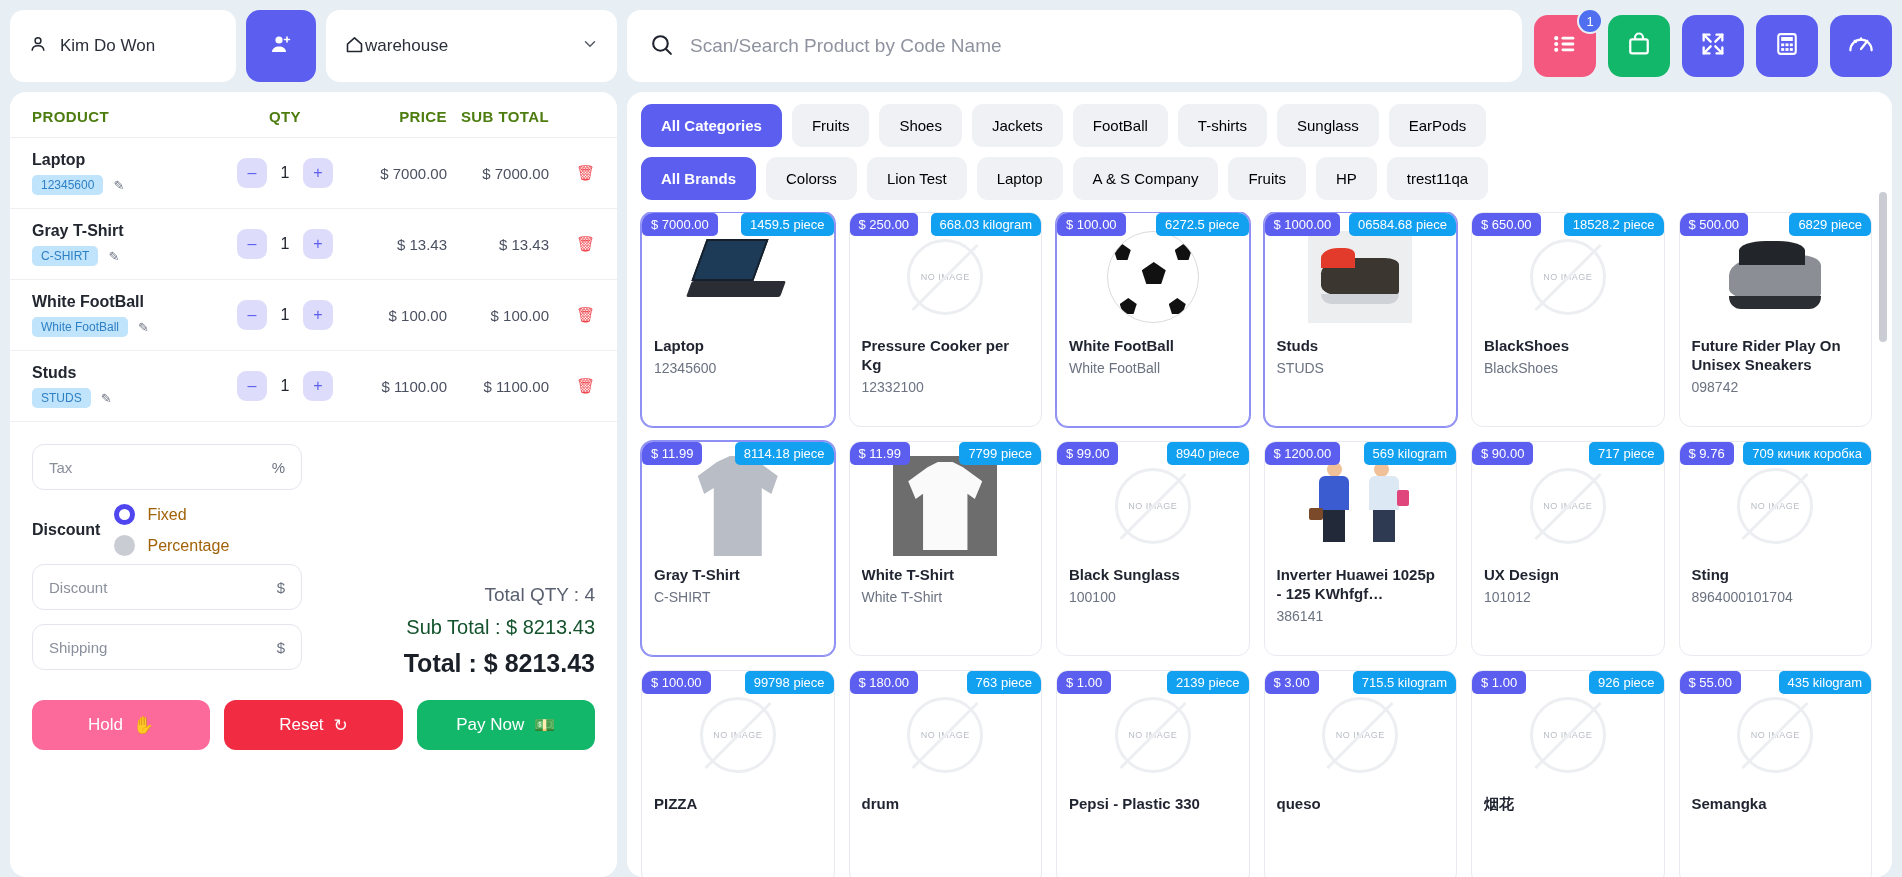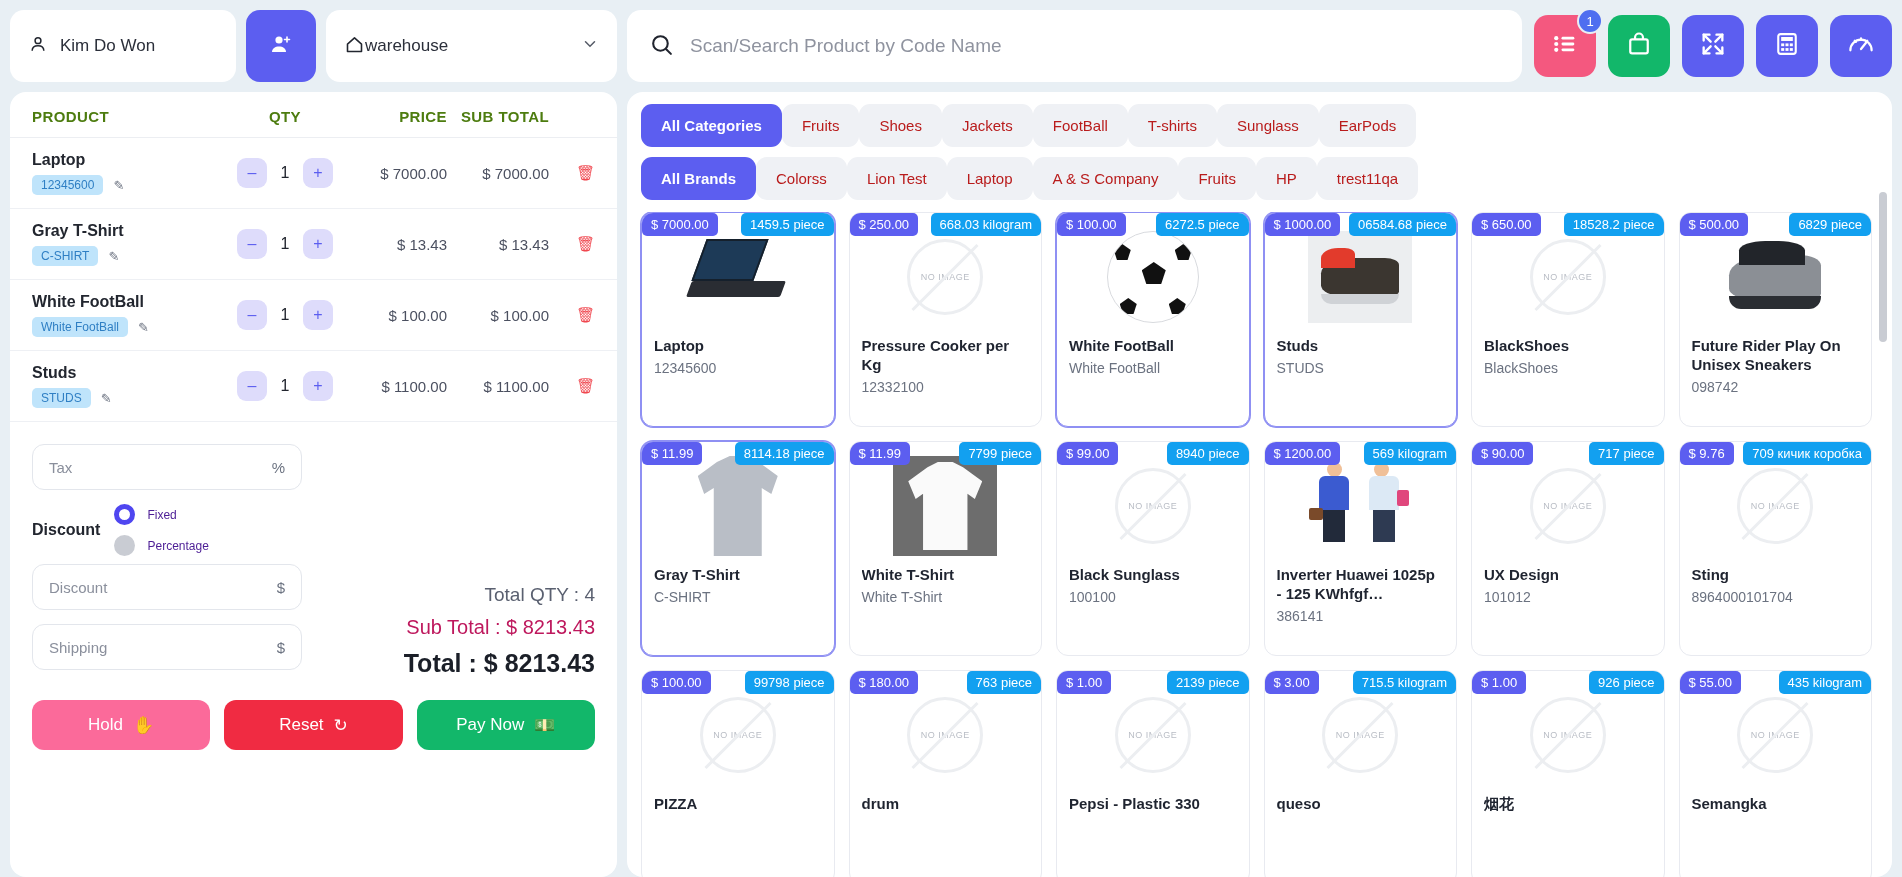--- a/index.html
+++ b/index.html
@@ -84,23 +84,23 @@
   .suffix { font-size: 15px; color: #6b7280; }
   .disc-row { display: flex; align-items: center; gap: 14px; margin-bottom: 8px; }
   .disc-label { font-size: 16px; font-weight: bold; color: #22262f; }
   .radio-col { display: flex; flex-direction: column; gap: 10px; }
   .radio-item { display: flex; align-items: center; gap: 12px; }
   .radio {
     width: 21px; height: 21px; border-radius: 50%; background: #c9ccd3;
     display: inline-block; cursor: pointer;
   }
   .radio.on { background: #fff; border: 5px solid #4f46f0; }
-  .radio-txt { font-size: 12px; color: #4c1d95; }
+  .radio-txt { font-size: 16px; color: #a16207; }
   .t-line1 { font-size: 19px; color: #5a6070; margin-bottom: 10px; }
-  .t-line2 { font-size: 20px; color: #be185d; margin-bottom: 10px; }
+  .t-line2 { font-size: 20px; color: #14532d; margin-bottom: 10px; }
   .t-line3 { font-size: 25px; font-weight: bold; color: #1b1f28; }
 
   .actions { display: flex; gap: 14px; padding: 16px 22px 4px 22px; }
   .abtn {
     flex: 1; height: 50px; border: none; border-radius: 12px; color: #fff;
     font-size: 17px; cursor: pointer; display: flex; align-items: center;
     justify-content: center; gap: 10px; font-family: "Liberation Sans", sans-serif;
   }
   .hold { background: #fb6a9a; }
   .reset { background: #f02b42; }
@@ -129,23 +129,23 @@
   .badge {
     position: absolute; top: -7px; right: -7px; width: 26px; height: 26px;
     background: #4f6ef0; color: #fff; border-radius: 50%; font-size: 13px;
     display: flex; align-items: center; justify-content: center; border: 2px solid #e8eff4;
   }
 
   .prod-card {
     margin-top: 10px; background: #fff; border-radius: 16px; flex: 1;
     display: flex; flex-direction: column; overflow: hidden; position: relative;
   }
-  .chips { display: flex; padding: 12px 14px 0 14px; overflow: hidden; }
+  .chips { display: flex; gap: 10px; padding: 12px 14px 0 14px; overflow: hidden; }
   .chip {
-    background: #eff1f5; color: #b91c1c; font-size: 15px; border-radius: 11px;
+    background: #eff1f5; color: #000000; font-size: 15px; border-radius: 11px;
     padding: 13px 20px; white-space: nowrap; cursor: pointer; flex: 0 0 auto;
   }
   .chip.active { background: #5c5ef0; color: #fff; font-weight: bold; }
   .chips.brands { padding-top: 10px; padding-bottom: 12px; }
 
   .grid {
     flex: 1; display: grid; grid-template-columns: repeat(6, 1fr);
     gap: 14px; padding: 0 20px 0 14px; overflow: hidden; align-content: start;
   }
   .pcard {

